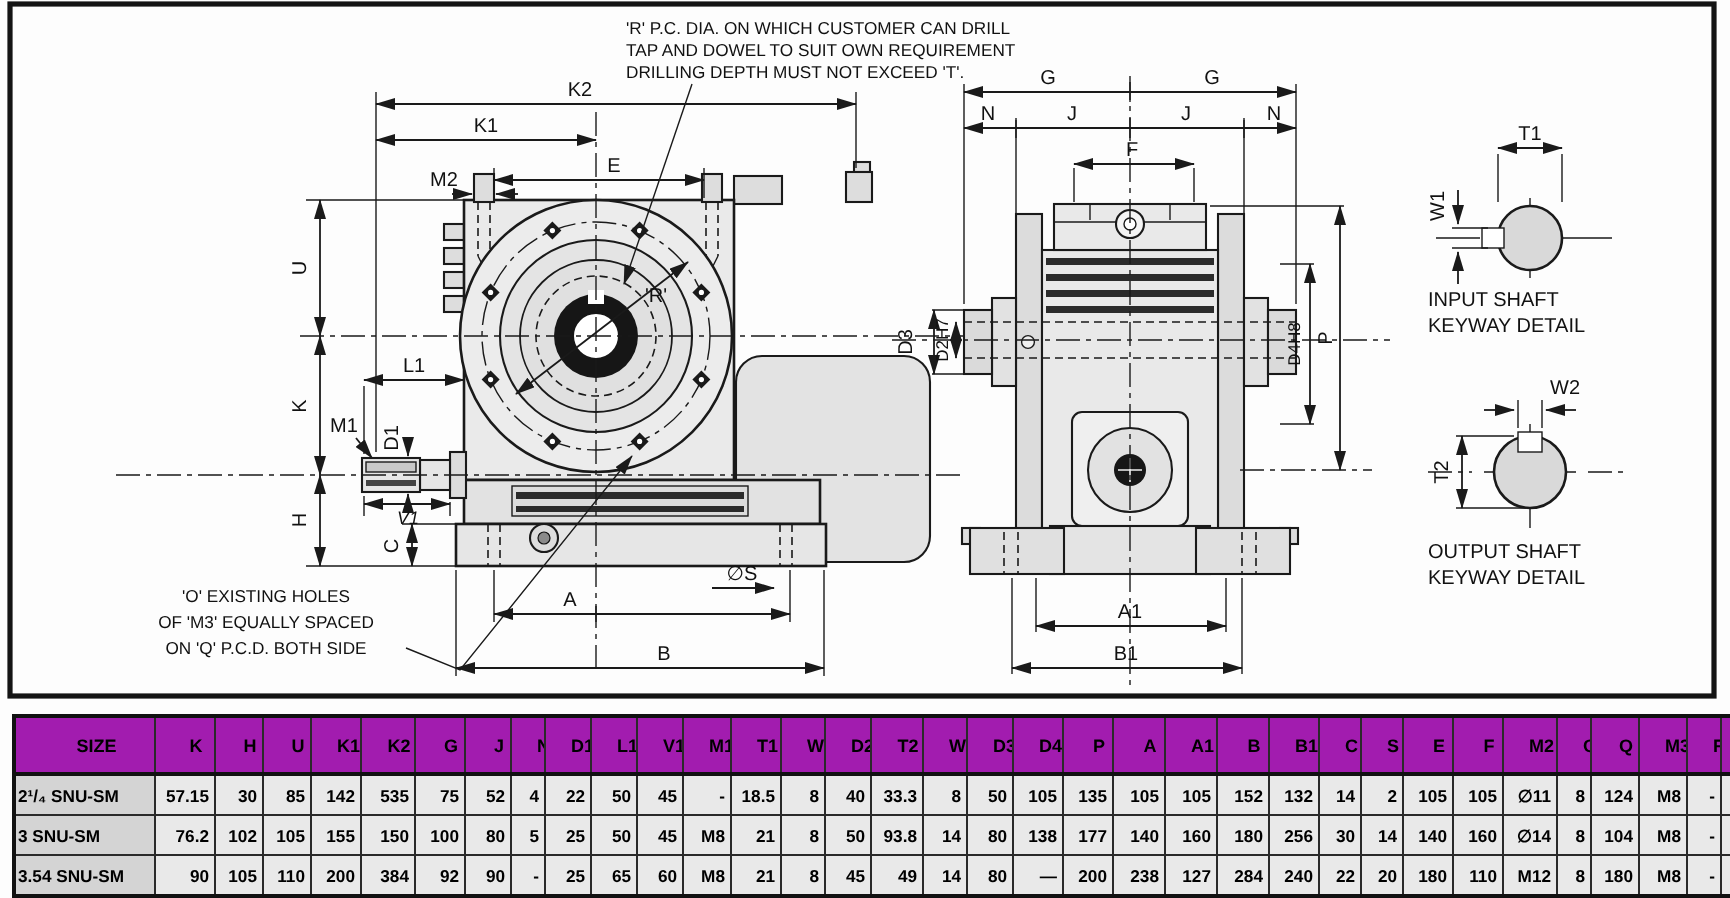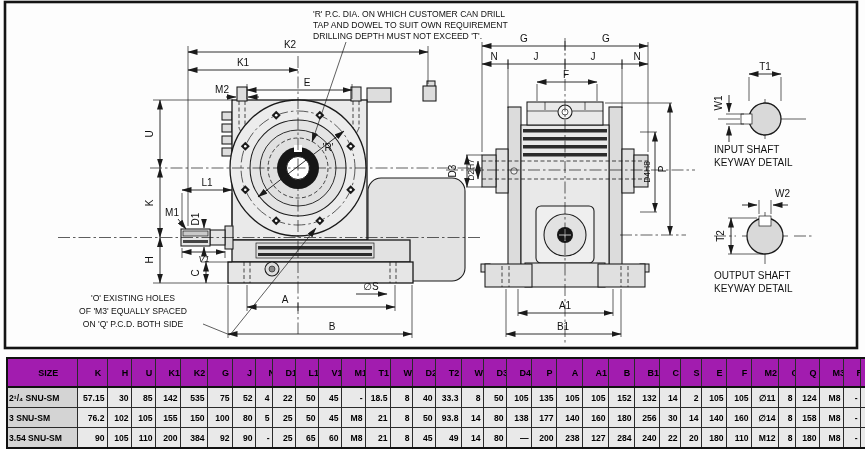--- a/index.html
+++ b/index.html
@@ -407,21 +407,21 @@
           <td>140</td>
           <td>160</td>
           <td>180</td>
           <td>256</td>
           <td>30</td>
           <td>14</td>
           <td>140</td>
           <td>160</td>
           <td>∅14</td>
           <td>8</td>
-          <td>158</td>
+          <td>104</td>
           <td>M8</td>
           <td>-</td>
           <td>-</td>
         </tr>
         <tr>
           <td class="szc">3.54 SNU-SM</td>
           <td>90</td>
           <td>105</td>
           <td>110</td>
           <td>200</td>

